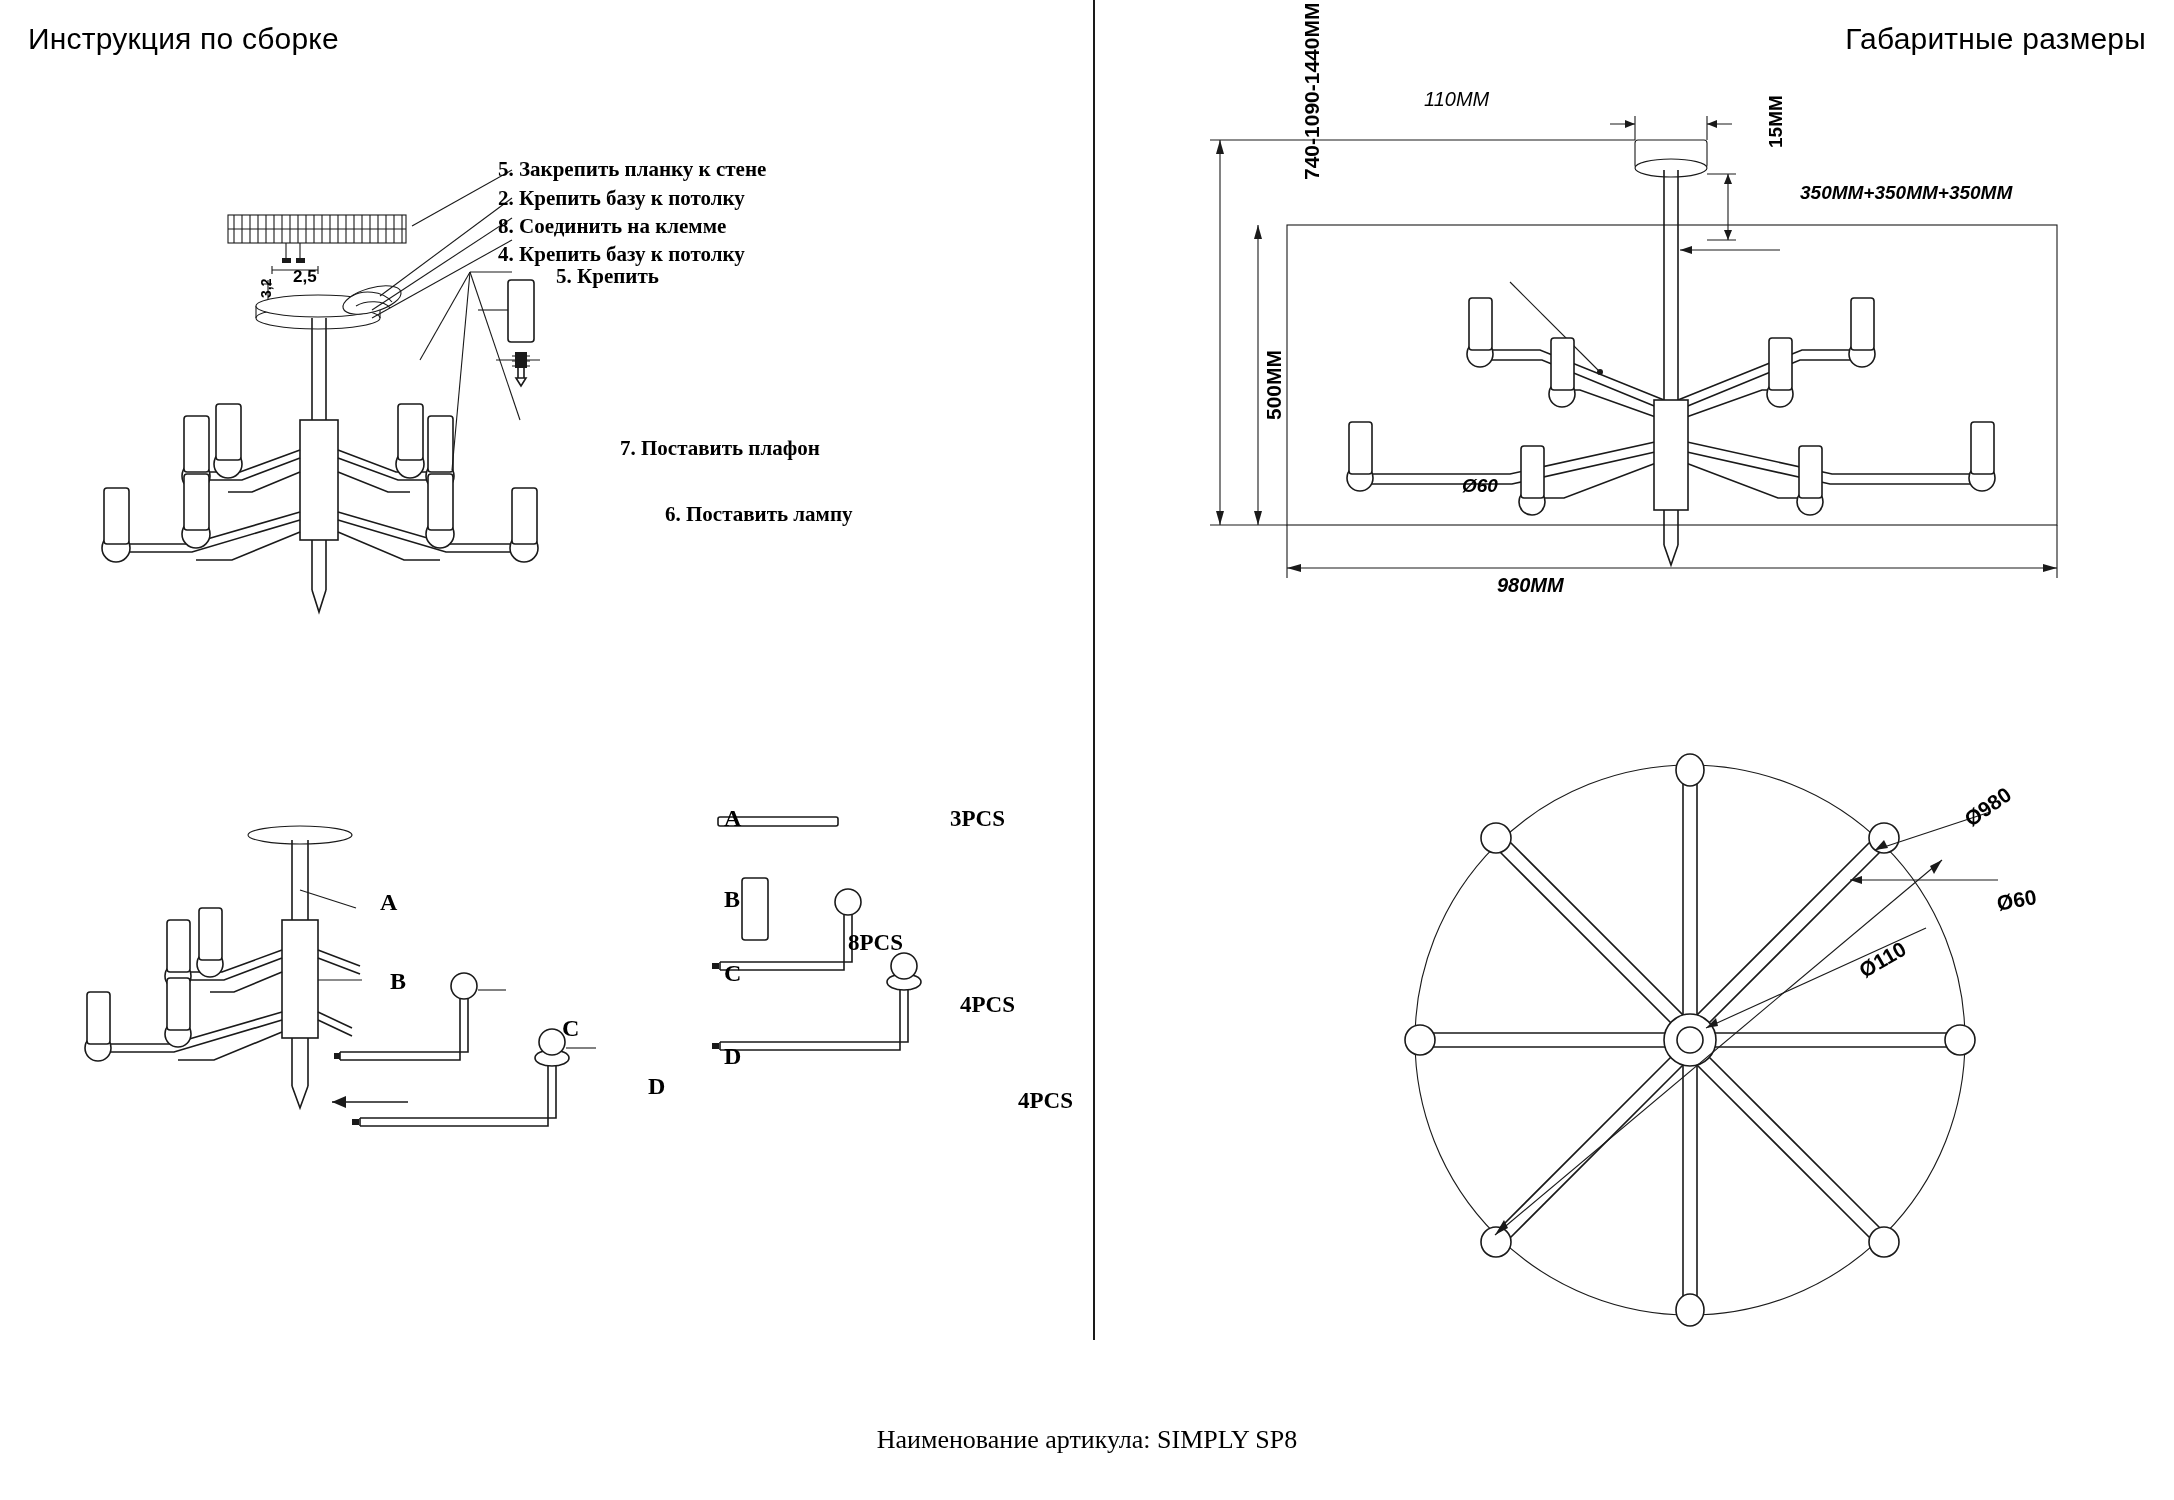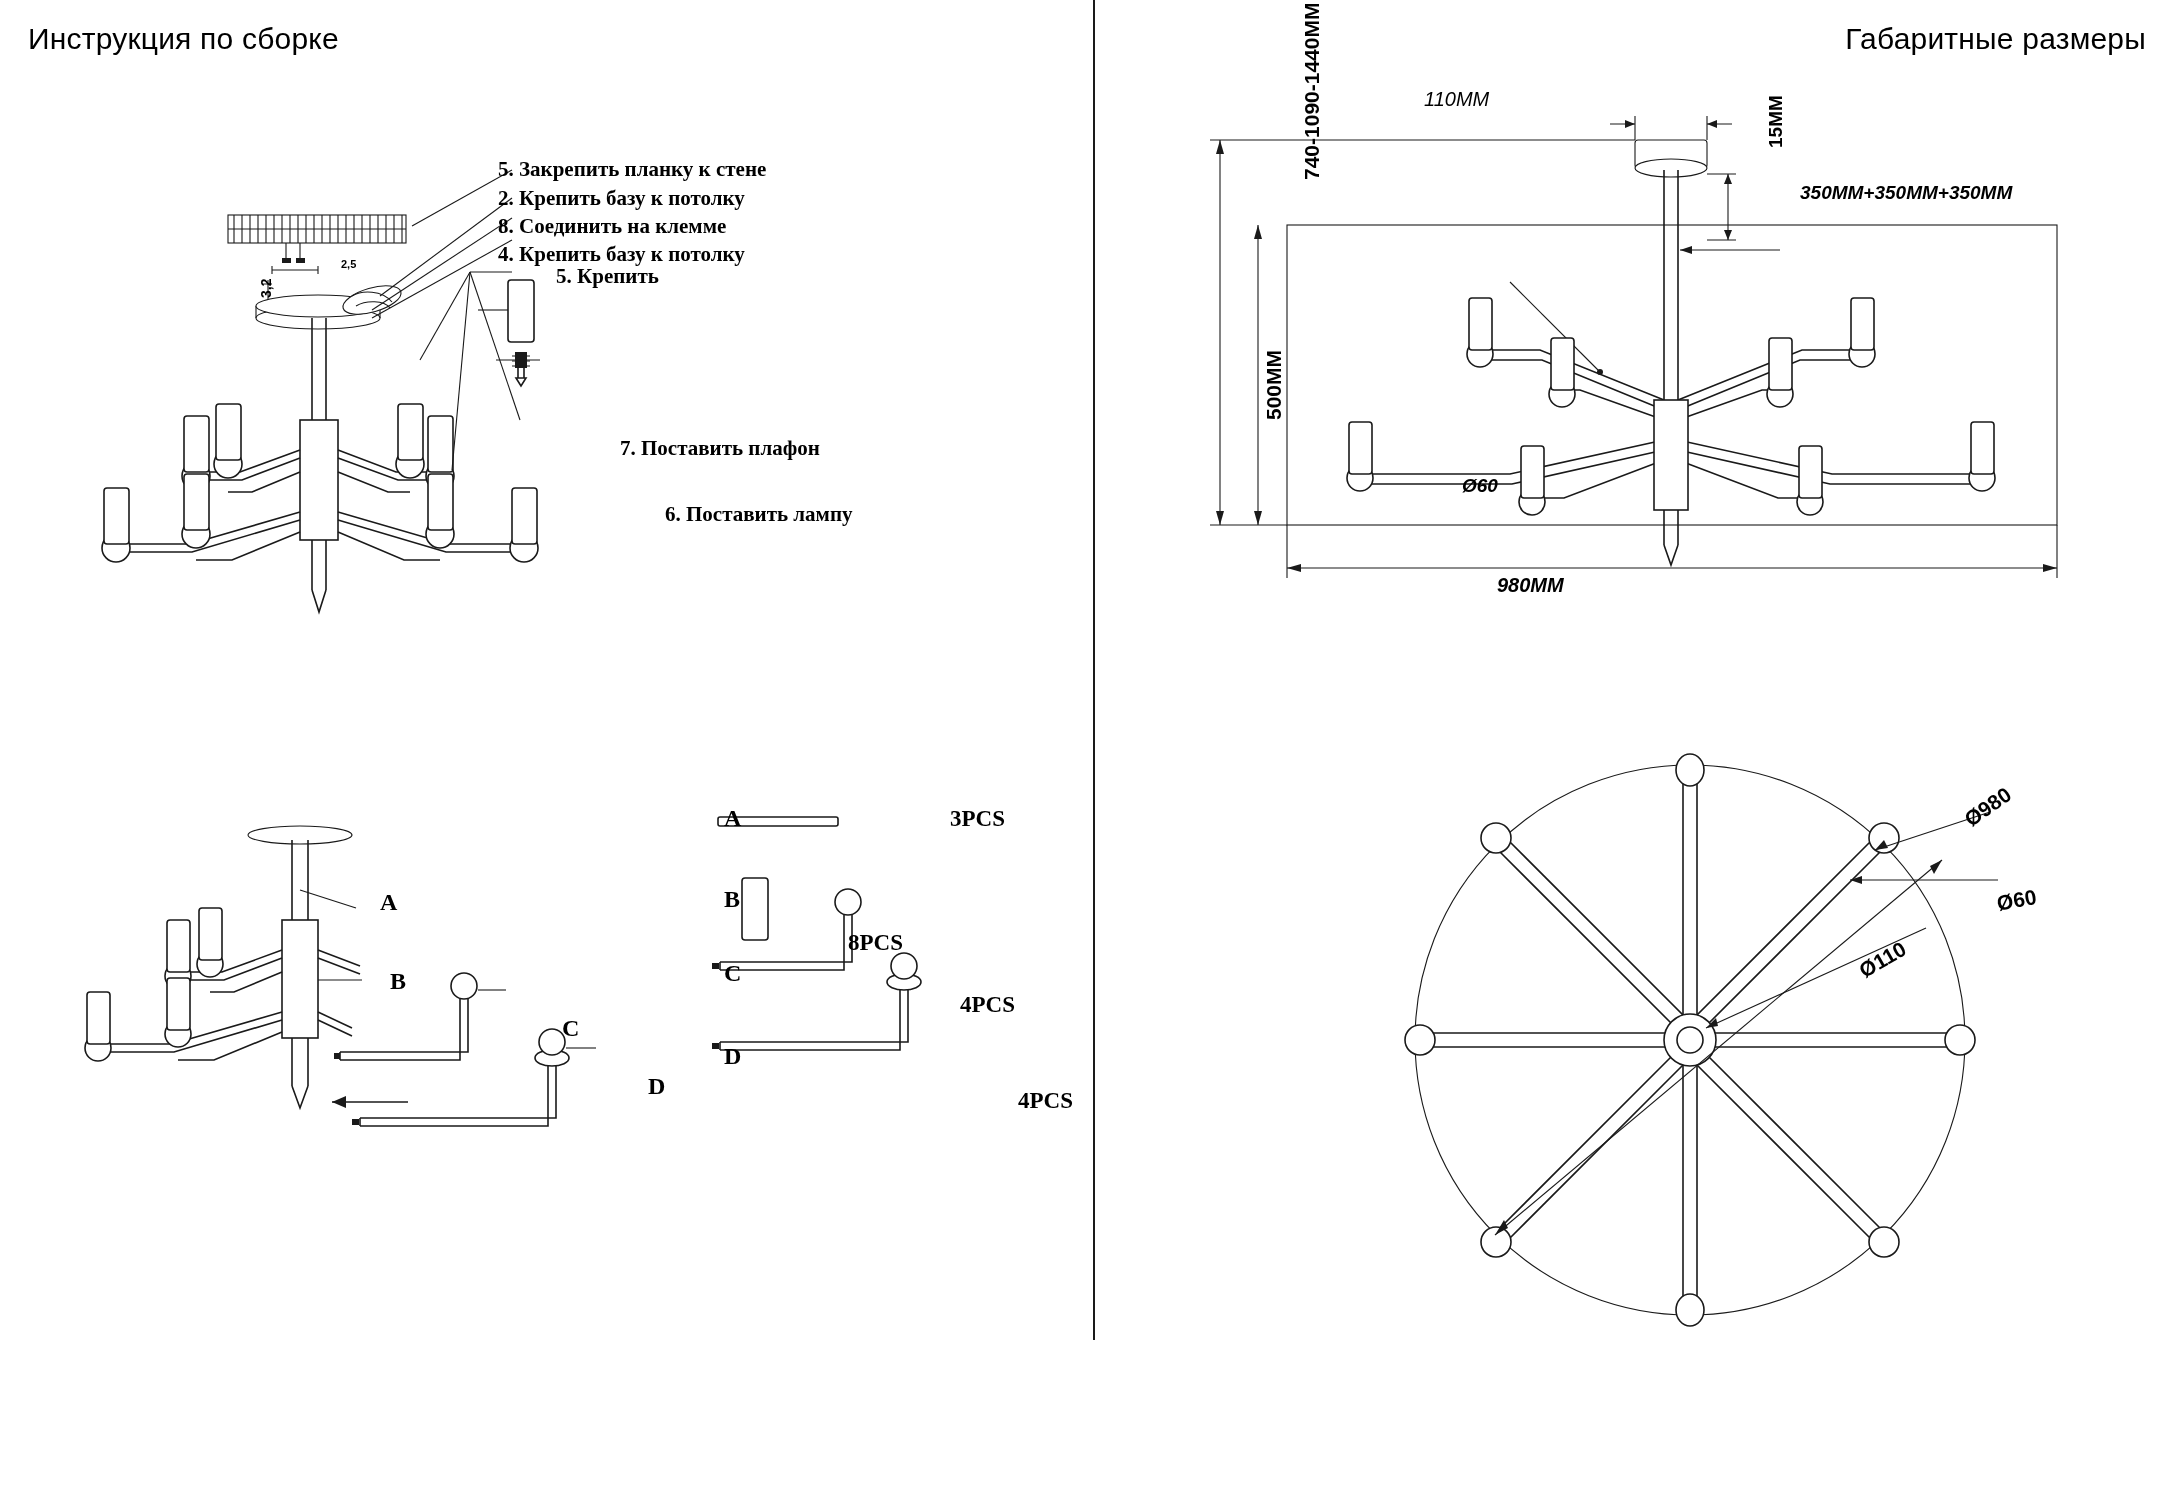--- a/index.html
+++ b/index.html
@@ -137,21 +137,21 @@
 
   <div class="callout" style="left:498px;top:157px;">5. Закрепить планку к стене</div>
   <div class="callout" style="left:498px;top:186px;">2. Крепить базу к потолку</div>
   <div class="callout" style="left:498px;top:214px;">8. Соединить на клемме</div>
   <div class="callout" style="left:498px;top:242px;">4. Крепить базу к потолку</div>
   <div class="callout" style="left:556px;top:264px;">5. Крепить</div>
   <div class="callout" style="left:620px;top:436px;">7. Поставить плафон</div>
   <div class="callout" style="left:665px;top:502px;">6. Поставить лампу</div>
 
   <div class="rot" style="left:258px;top:298px;transform:rotate(-90deg);font-size:14px;">3,2</div>
-  <div class="rot" style="left:293px;top:258px;transform:rotate(0deg);font-size:11px;margin-left:48px;">2,5</div>
+  <div class="rot" style="left:293px;top:267px;transform:rotate(0deg);font-size:17px;">2,5</div>
 
   <svg style="left:0px;top:790px;width:1090px;height:470px;" viewBox="0 0 1090 470">
 
     <g>
       <ellipse class="fillw-t" cx="300" cy="45" rx="52" ry="9"></ellipse>
       <path class="ln" d="M292 50 L292 130 M308 50 L308 130"></path>
     </g>
     <g>
       <rect class="fillw" x="282" y="130" width="36" height="118"></rect>
       <path class="ln" d="M292 248 L292 296 M308 248 L308 296"></path>
@@ -383,13 +383,14 @@
       <path d="M520 140 L532 136 L532 144 Z" class="solid"></path>
       <path d="M376 288 L596 188"></path>
       <path d="M376 288 L388 286 L386 278 Z" class="solid"></path>
     </g>
   </svg>
 
   <div class="rot" style="left:1960px;top:812px;transform:rotate(-35deg);font-size:21px;">Ø980</div>
   <div class="rot" style="left:1995px;top:892px;transform:rotate(-10deg);font-size:21px;">Ø60</div>
   <div class="rot" style="left:1855px;top:962px;transform:rotate(-30deg);font-size:21px;">Ø110</div>
 
+  <div class="footer">Наименование артикула: SIMPLY SP8</div>
 </div>
 
 </body></html>

